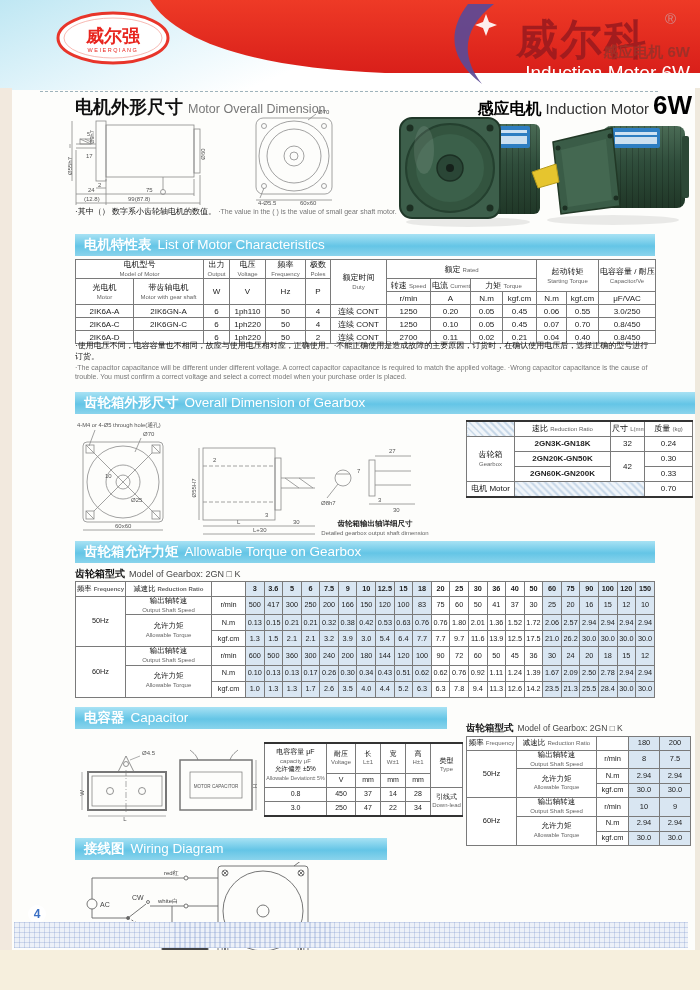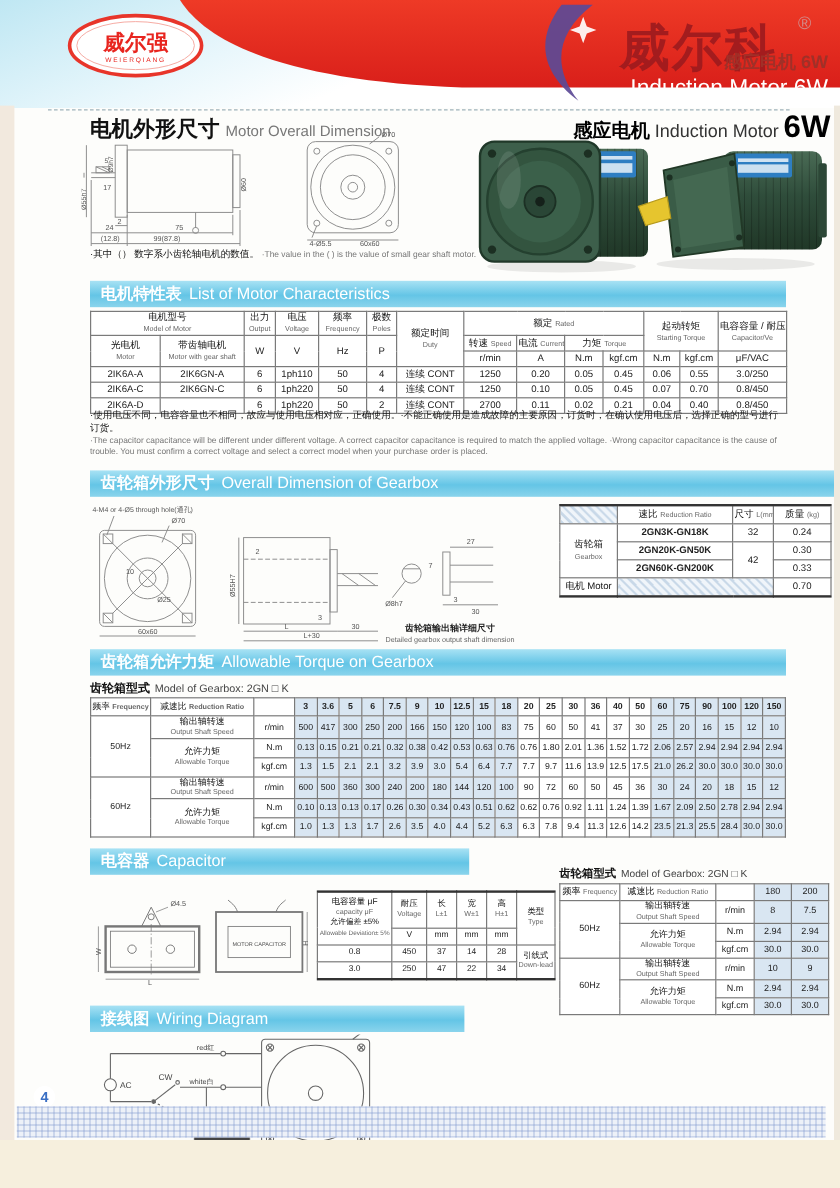--- a/index.html
+++ b/index.html
@@ -629,21 +629,21 @@
           <td class="sh">23.5</td>
           <td class="sh">21.3</td>
           <td class="sh">25.5</td>
           <td class="sh">28.4</td>
           <td class="sh">30.0</td>
           <td class="sh">30.0</td>
         </tr>
   </tbody>
     </table>
 
-  <div class="bar" style="left:75px;top:707px;width:316px">
+  <div class="bar" style="left:75px;top:707px;width:372px">
     <span class="bcn">电容器</span><span>Capacitor</span>
   </div>
 
   <svg class="abs" style="left:80px;top:744px" width="178" height="78" viewBox="0 0 178 78">
     <g stroke="#777" stroke-width="1" fill="none">
       <rect x="8" y="28" width="78" height="38" stroke-width="2"></rect>
       <rect x="12" y="32" width="70" height="30" stroke-width="0.7"></rect>
       <circle cx="30" cy="47" r="3.5" stroke-width="0.8"></circle>
         <circle cx="62" cy="47" r="3.5" stroke-width="0.8"></circle>
       <line x1="46" y1="26" x2="46" y2="68" stroke-dasharray="6 2 1 2" stroke-width="0.6"></line>

